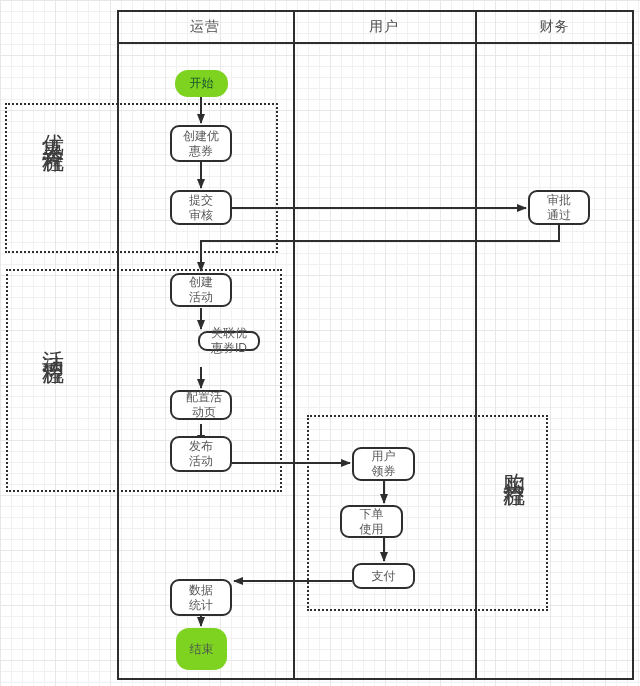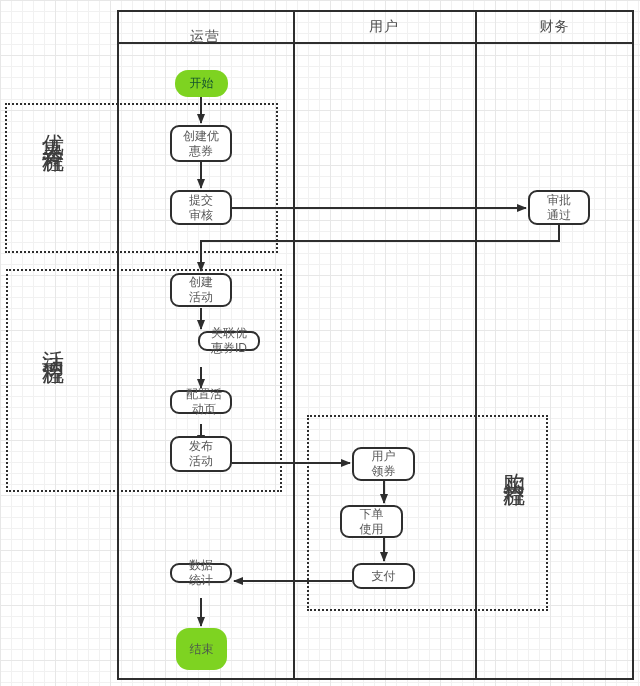--- a/index.html
+++ b/index.html
@@ -16,21 +16,21 @@
   }
   .abs{position:absolute;box-sizing:border-box;}
 
   
   .frame{left:117px;top:10px;width:517px;height:670px;border:2px solid var(--c-line,#2e2e2e);z-index:2;}
   .header-row{left:117px;top:10px;width:517px;height:34px;border-bottom:2px solid var(--c-line,#2e2e2e);z-index:2;}
   .divider{top:10px;width:2px;height:670px;background:var(--c-line,#2e2e2e);z-index:2;}
   .div1{left:293px;} .div2{left:475px;}
   .lane-label{top:10px;height:34px;display:flex;align-items:center;justify-content:center;
     font-size:14px;color:var(--c-header_text,#4a4a4a);z-index:3;letter-spacing:1px;}
-  .lh1{left:117px;width:176px;margin-top:10px;} .lh2{left:293px;width:182px;} .lh3{left:475px;width:159px;}
+  .lh1{left:117px;width:176px;} .lh2{left:293px;width:182px;} .lh3{left:475px;width:159px;}
 
   
   .group{border:2px dotted var(--c-line,#2e2e2e);z-index:1;}
   .g1{left:5px;top:103px;width:273px;height:150px;}
   .g2{left:6px;top:269px;width:276px;height:223px;}
   .g3{left:307px;top:415px;width:241px;height:196px;}
   .vlabel{writing-mode:vertical-lr;text-orientation:upright;
     font-size:22px;letter-spacing:5px;color:var(--c-group_text,#3d3d3d);z-index:3;line-height:1;}
   .vl1{left:42px;top:116px;}
   .vl2{left:42px;top:333px;}
@@ -45,26 +45,26 @@
   .proc{width:62px;background:#ffffff;border:2px solid var(--c-line,#2e2e2e);
     color:var(--c-box_text,#595959);font-size:12px;line-height:15px;}
   .terminal{border-radius:13px;background:var(--c-green,#7ED321);font-size:12px;}
   .n-start{left:175px;top:70px;width:53px;height:27px;color:#14532d;}
   .n-end{left:176px;top:628px;width:51px;height:42px;color:var(--c-end_text,#4d584d);}
   .n-create-coupon{left:170px;top:125px;height:37px;}
   .n-submit-review{left:170px;top:190px;height:35px;}
   .n-approve{left:528px;top:190px;width:62px;height:35px;}
   .n-create-activity{left:170px;top:273px;height:34px;}
   .n-link-coupon{left:170px;top:331px;height:20px;margin-left:28px;}
-  .n-config-page{left:170px;top:390px;height:24px;padding-left:6px;}
+  .n-config-page{left:170px;top:390px;height:30px;padding-left:6px;}
   .n-publish{left:170px;top:436px;height:36px;}
   .n-claim{left:352px;top:447px;width:63px;height:34px;}
   .n-order{left:340px;top:505px;width:63px;height:33px;}
   .n-pay{left:352px;top:563px;width:63px;height:26px;}
-  .n-stats{left:170px;top:563px;height:20px;}
+  .n-stats{left:170px;top:579px;height:37px;}
 </style>
 </head>
 <body>
 
 <div class="abs group g1"></div>
 <div class="abs group g2"></div>
 <div class="abs group g3"></div>
 <div class="abs vlabel vl1">优惠券流程</div>
 <div class="abs vlabel vl2">活动流程</div>
 <div class="abs vlabel vl3">购买流程</div>

